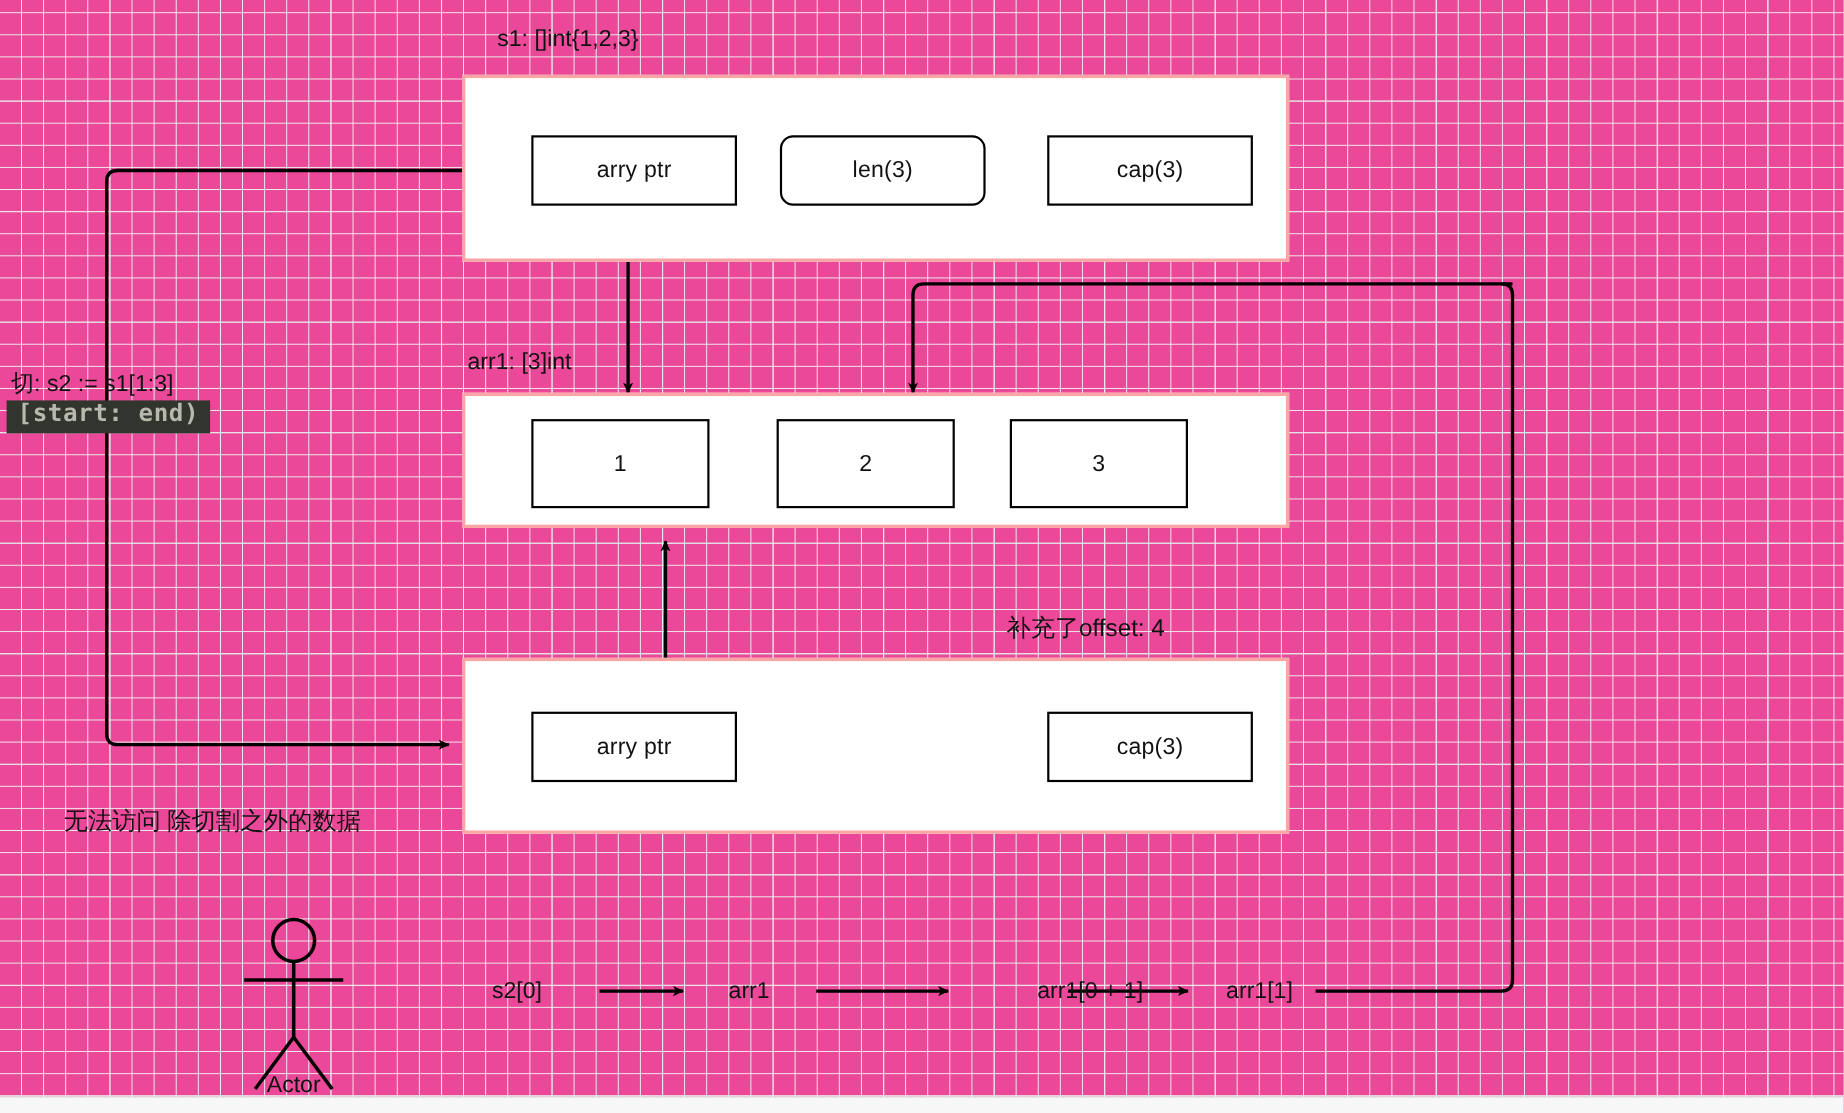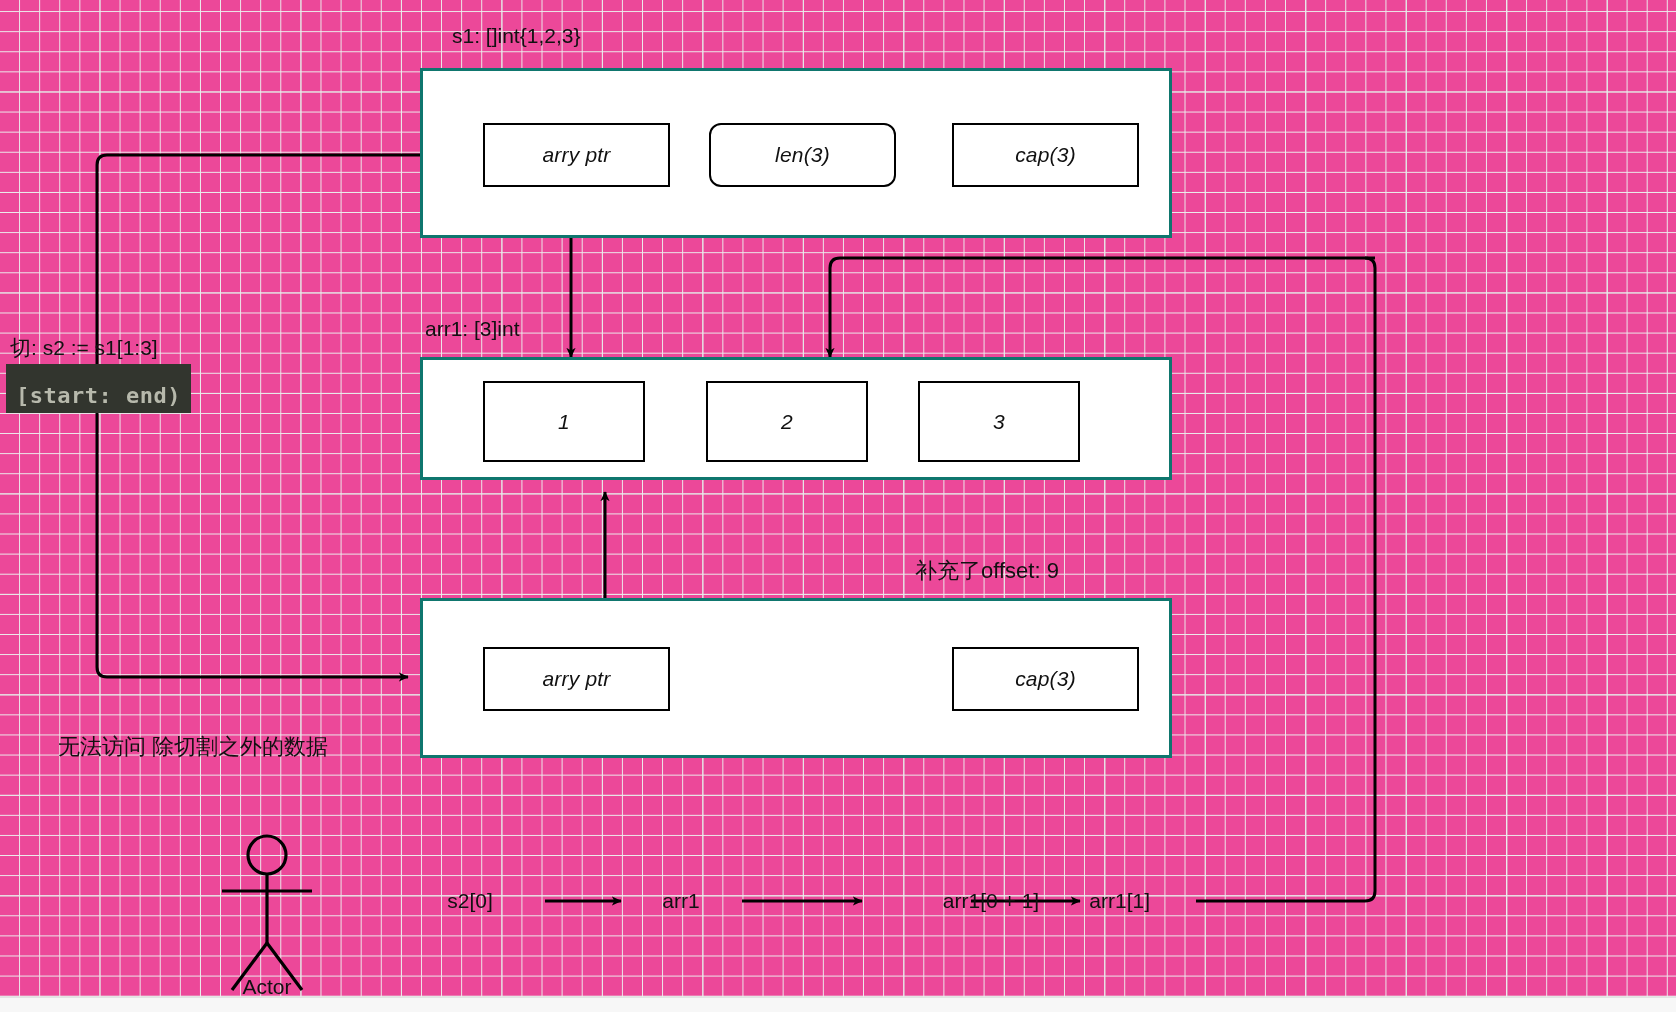--- a/index.html
+++ b/index.html
@@ -47,23 +47,22 @@
     background: #f7f7f7;
     border-top: 1px solid #e3e3e3;
   }
   #art {
     position: absolute;
     inset: 0;
   }
   .struct-box {
     position: absolute;
     background: #ffffff;
-    border: 3px solid #0f766e;
+    border: 3px solid #fca5a5;
     box-sizing: border-box;
-    font-style: italic;
   }
   .field-box {
     position: absolute;
     background: #ffffff;
     border: 2px solid #000000;
     box-sizing: border-box;
     display: flex;
     align-items: center;
     justify-content: center;
     font-size: 21px;
@@ -83,21 +82,21 @@
     white-space: nowrap;
   }
   .code-chip {
     position: absolute;
     background: #32352e;
     color: #b7b9ac;
     font-family: "DejaVu Sans Mono", "Liberation Mono", monospace;
     font-size: 22px;
     font-weight: bold;
     letter-spacing: .5px;
-    padding: 19px 10px 5px 10px;
+    padding: 0 10px 5px 10px;
     white-space: nowrap;
   }
   .flow-label {
     position: absolute;
     font-size: 21px;
     color: #111111;
     white-space: nowrap;
     text-align: center;
   }
   .actor-label {
@@ -160,34 +159,34 @@
   </div>
 
   <div class="caption" style="left:425px; top:317px;">arr1: [3]int</div>
 
   <div class="struct-box" style="left:420px; top:357px; width:752px; height:123px;">
     <div class="field-box" style="left:60px; top:21px; width:162px; height:81px;">1</div>
     <div class="field-box" style="left:283px; top:21px; width:162px; height:81px;">2</div>
     <div class="field-box" style="left:495px; top:21px; width:162px; height:81px;">3</div>
   </div>
 
-  <div class="caption-cn" style="left:915px; top:556px;">补充了offset: 9</div>
+  <div class="caption-cn" style="left:915px; top:556px;">补充了offset: 4</div>
 
   <div class="struct-box" style="left:420px; top:598px; width:752px; height:160px;">
     <div class="field-box" style="left:60px; top:46px; width:187px; height:64px;">arry ptr</div>
     <div class="field-box" style="left:529px; top:46px; width:187px; height:64px;">cap(3)</div>
   </div>
 
   <div class="caption" style="left:10px; top:334px;">切:  s2 := s1[1:3]</div>
 
   <div class="code-chip" style="left:6px; top:364px;">[start: end)</div>
 
   <div class="caption-cn" style="left:58px; top:712px;margin-top:20px;">无法访问 除切割之外的数据</div>
 
   <div class="flow-label" style="left:395px; top:889px; width:150px;">s2[0]</div>
   <div class="flow-label" style="left:621px; top:889px; width:120px;">arr1</div>
   <div class="flow-label" style="left:911px; top:889px; width:160px;">arr1[0 + 1]</div>
-  <div class="flow-label" style="left:980px; top:889px; width:170px;text-align:right;">arr1[1]</div>
+  <div class="flow-label" style="left:1060px; top:889px; width:170px;">arr1[1]</div>
 
   <div class="actor-label" style="left:207px; top:975px;">Actor</div>
 
   <div id="page-edge"></div>
 </div>
 
 </body></html>

